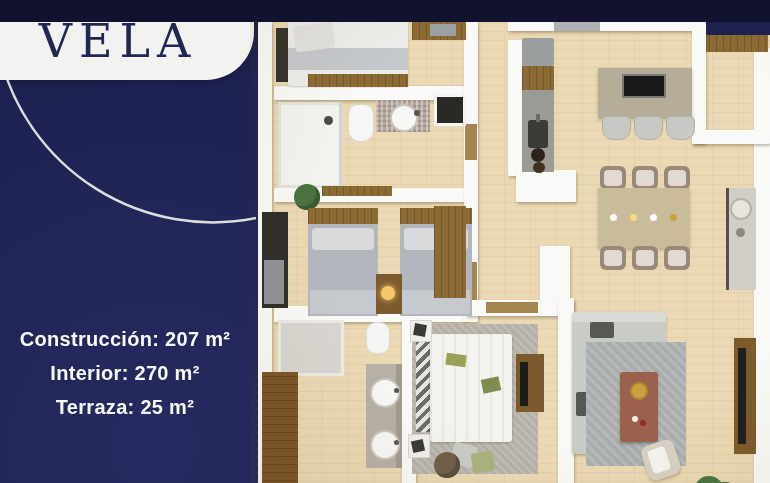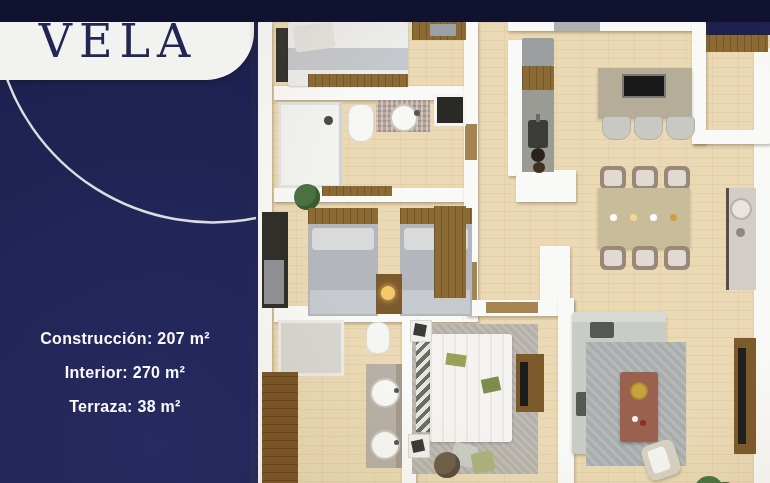--- a/index.html
+++ b/index.html
@@ -7,21 +7,21 @@
          background:radial-gradient(circle at 20% 88%, #262a60 0%, #1d2150 55%);
          font-family:"Liberation Sans", sans-serif;margin-top:22px;}
   .abs{position:absolute;}
   
   .logo-card{position:absolute;left:0;top:0;width:254px;height:58px;background:#f2f2f0;
              border-radius:0 0 48px 0;box-shadow:0 2px 6px rgba(0,0,0,.25);}
   .logo-text{position:absolute;left:0;top:-11px;width:236px;text-align:center;
              font-family:"DejaVu Serif", serif;font-size:46px;line-height:60px;
              letter-spacing:7px;color:#212752;}
   .specs{position:absolute;left:0;top:300px;width:250px;text-align:center;color:#fafafa;
-         font-size:16px;line-height:34px;font-weight:700;letter-spacing:.3px;}
+         font-size:20px;line-height:34px;font-weight:700;letter-spacing:.3px;}
   
   .plan{position:absolute;left:250px;top:0;width:520px;height:483px;overflow:hidden;}
   .floor{position:absolute;left:20px;top:0;width:500px;height:483px;background:#ead9b4;
          background-image:
            repeating-linear-gradient(180deg, rgba(160,120,60,.09) 0 1px, transparent 1px 9px),
            repeating-linear-gradient(90deg, rgba(160,120,60,.07) 0 1px, transparent 1px 26px);}
   .wall{position:absolute;background:#f9f9f7;box-shadow:1px 2px 3px rgba(90,70,40,.35);border-radius:1px;}
   .wood{position:absolute;background:#8b6a33;
         background-image:repeating-linear-gradient(90deg, rgba(0,0,0,.18) 0 1px, transparent 1px 7px);}
   .woodd{position:absolute;background:#7a5527;
@@ -44,21 +44,21 @@
     <div class="logo-text">VELA</div>
   </div>
 
   <svg class="abs" style="left:0;top:0;" width="258" height="483" viewBox="0 0 258 483">
     <path d="M 0 34 A 219 219 0 0 0 256 196" fill="none" stroke="#f2f2f0" stroke-width="2.5" opacity="0.9"></path>
   </svg>
 
   <div class="specs">
     <div>Construcción: 207 m²</div>
     <div>Interior: 270 m²</div>
-    <div>Terraza: 38 m²</div>
+    <div>Terraza: 25 m²</div>
   </div>
 
   <div class="plan">
     <div class="floor"></div>
 
     <div class="wall" style="left:258px;top:0;width:190px;height:9px;"></div>
     <div class="wall" style="left:8px;top:0;width:14px;height:483px;"></div>
     <div class="wall" style="left:504px;top:26px;width:16px;height:457px;"></div>
     <div class="abs" style="left:448px;top:0;width:72px;height:13px;background:#1d2150;"></div>
     <div class="wood" style="left:452px;top:13px;width:66px;height:17px;"></div>

